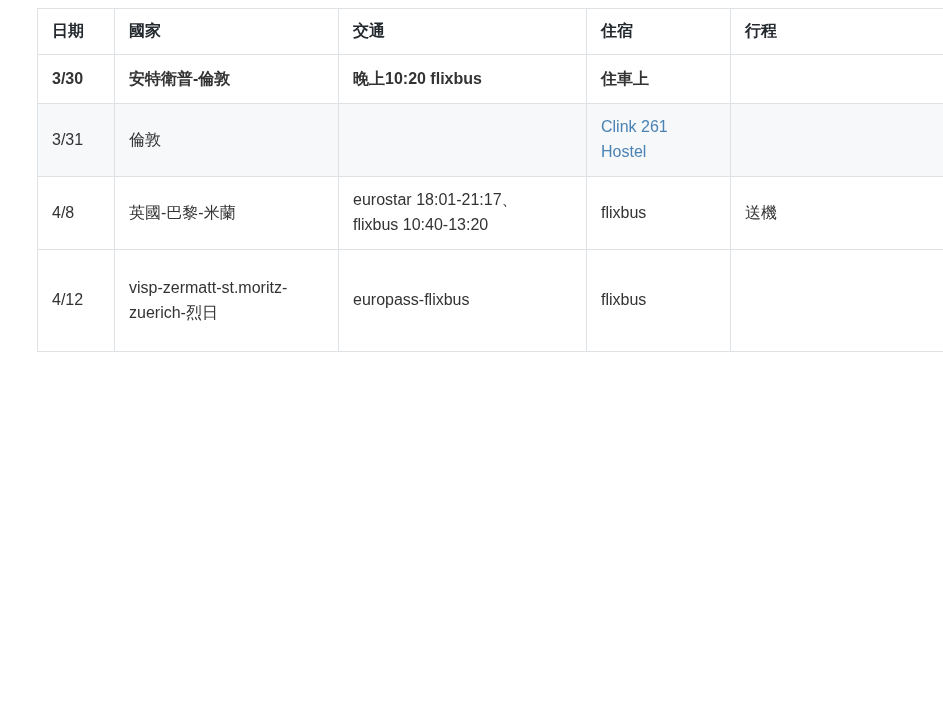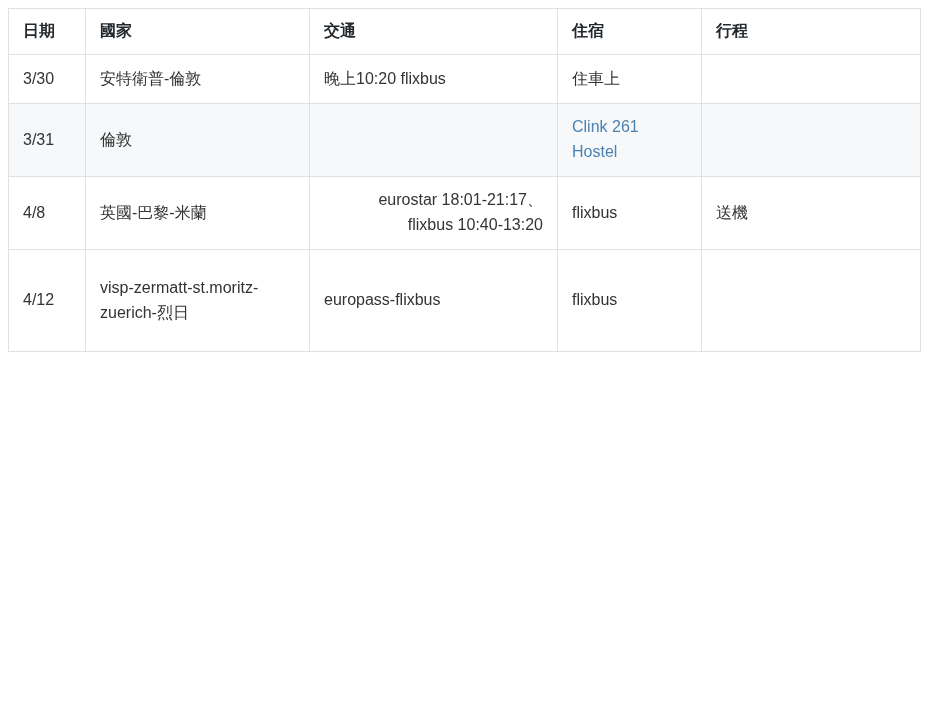--- a/index.html
+++ b/index.html
@@ -10,20 +10,21 @@
   body {
     width: 943px;
     height: 707px;
     font-family: "Liberation Sans", "DejaVu Sans", sans-serif;
     color: #333333;
     overflow: hidden;
   }
   #itinerary-wrap {
     padding: 8px 0 13px 8px;
     box-sizing: border-box;
+    margin-left: 29px;
   }
   table.itinerary {
     border-collapse: collapse;
     width: 912px;
     table-layout: fixed;
     font-size: 16px;
     line-height: 1.55;
   }
   table.itinerary col.c-date   { width: 77px; }
   table.itinerary col.c-country{ width: 224px; }
@@ -52,22 +53,22 @@
     background: #f6f8fa;
   }
   table.itinerary tbody tr > td {
     background: #ffffff;
   }
   td.date-cell { color: #333333; }
   .cell-link {
     color: #4a82b4;
     text-decoration: none;
   }
-  .cell-text { display: block; text-align: right; }
-  .row-h1 td { height: 32px; }
+  .cell-text { display: block; }
+  .row-h1 td { height: 32px; font-weight: bold; }
   .row-h2 td { height: 56px; }
   .row-h3 td { height: 85px; }
 </style>
 </head>
 <body>
 
 <div id="itinerary-wrap">
   <table class="itinerary">
     <colgroup>
       <col class="c-date">

